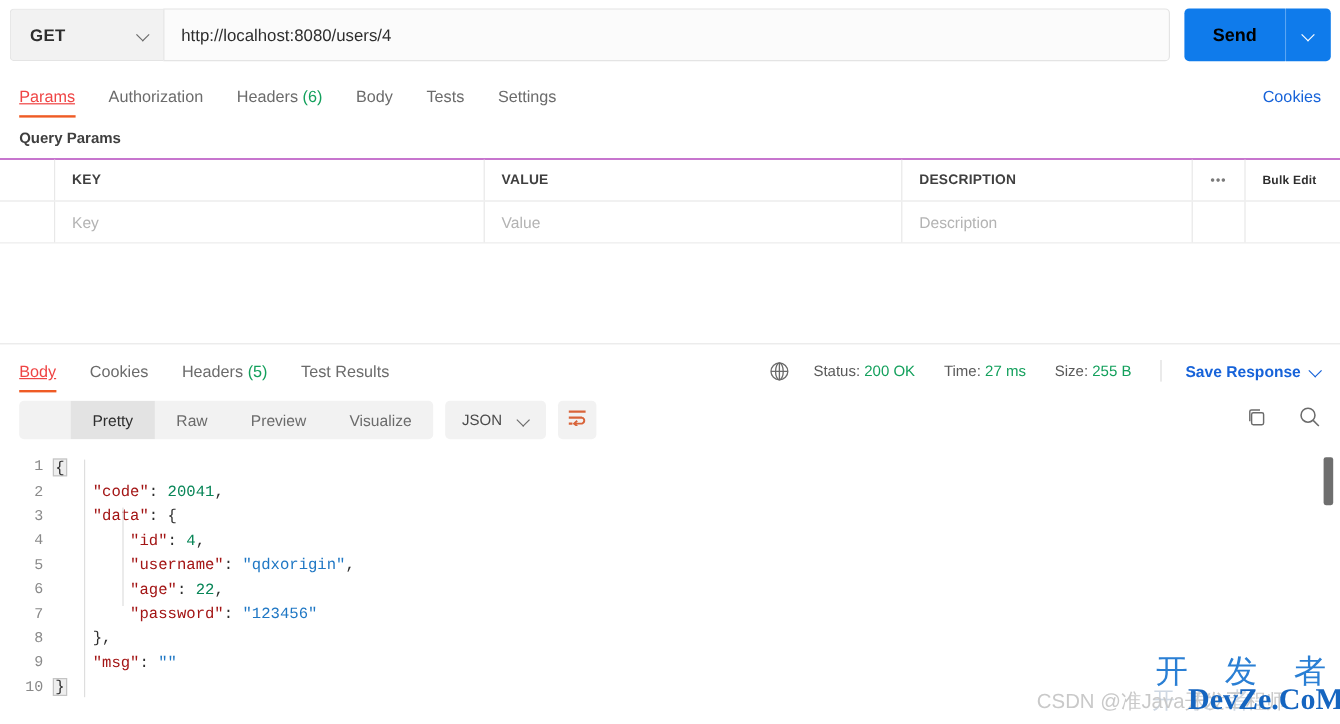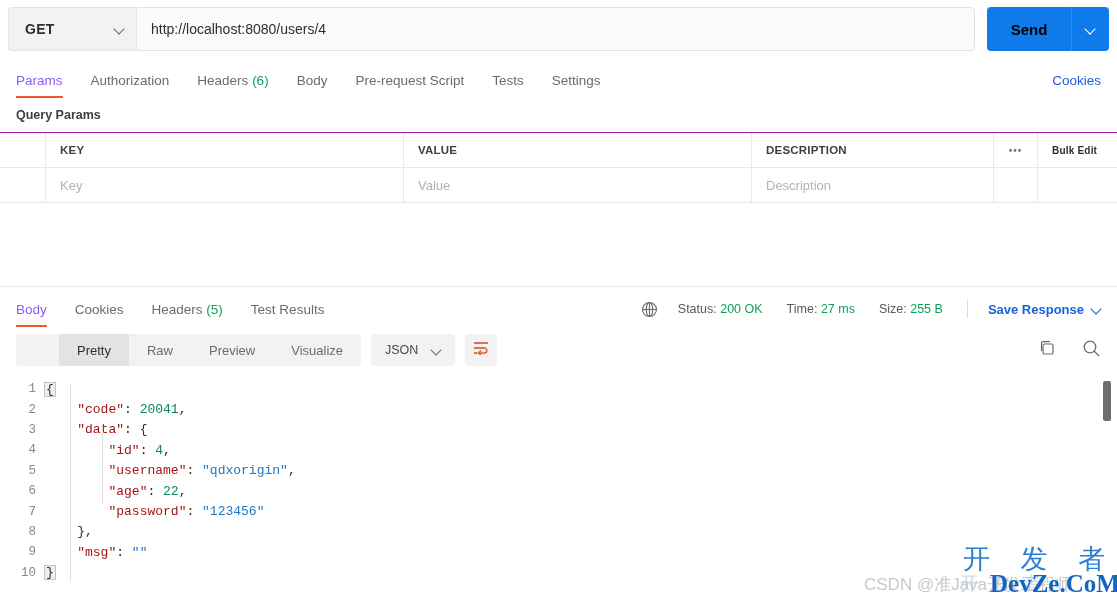--- a/index.html
+++ b/index.html
@@ -75,21 +75,21 @@
     padding: 0 16px;
     height: 40px;
     position: relative;
   }
   .tab {
     font-size: 13.5px; color: #6b6b6b;
     padding: 0 0 10px 0; margin-right: 28px;
     cursor: pointer; position: relative;
     white-space: nowrap;
   }
-  .tab.active { color: #8b5cf6; }
+  .tab.active { color: #ef4444; text-decoration: underline; }
   .tab.active::after {
     content: ""; position: absolute;
     left: 0; right: 0; bottom: 0;
     height: 2px; background: #ef5b25;
   }
   .cnt { color: #13a05c; }
   .cookies-link {
     margin-left: auto; color: #1763d9;
     font-size: 13.5px; padding-bottom: 10px; cursor: pointer;
   }
@@ -239,21 +239,20 @@
       <span class="chev"></span>
     </button>
   </div>
 </div>
 
 <div class="req-tabs">
   <div class="tab active"><span>Params</span></div>
   <div class="tab"><span>Authorization</span></div>
   <div class="tab"><span>Headers</span> <span class="cnt">(6)</span></div>
   <div class="tab"><span>Body</span></div>
-  <div class="tab"><span>Pre-request Script</span></div>
   <div class="tab"><span>Tests</span></div>
   <div class="tab"><span>Settings</span></div>
   <div class="cookies-link">Cookies</div>
 </div>
 
 <div class="qp-title">Query Params</div>
 <div class="qp-table">
   <div class="qp-row head">
     <div class="qp-cell c-chk"></div>
     <div class="qp-cell c-key">KEY</div>

